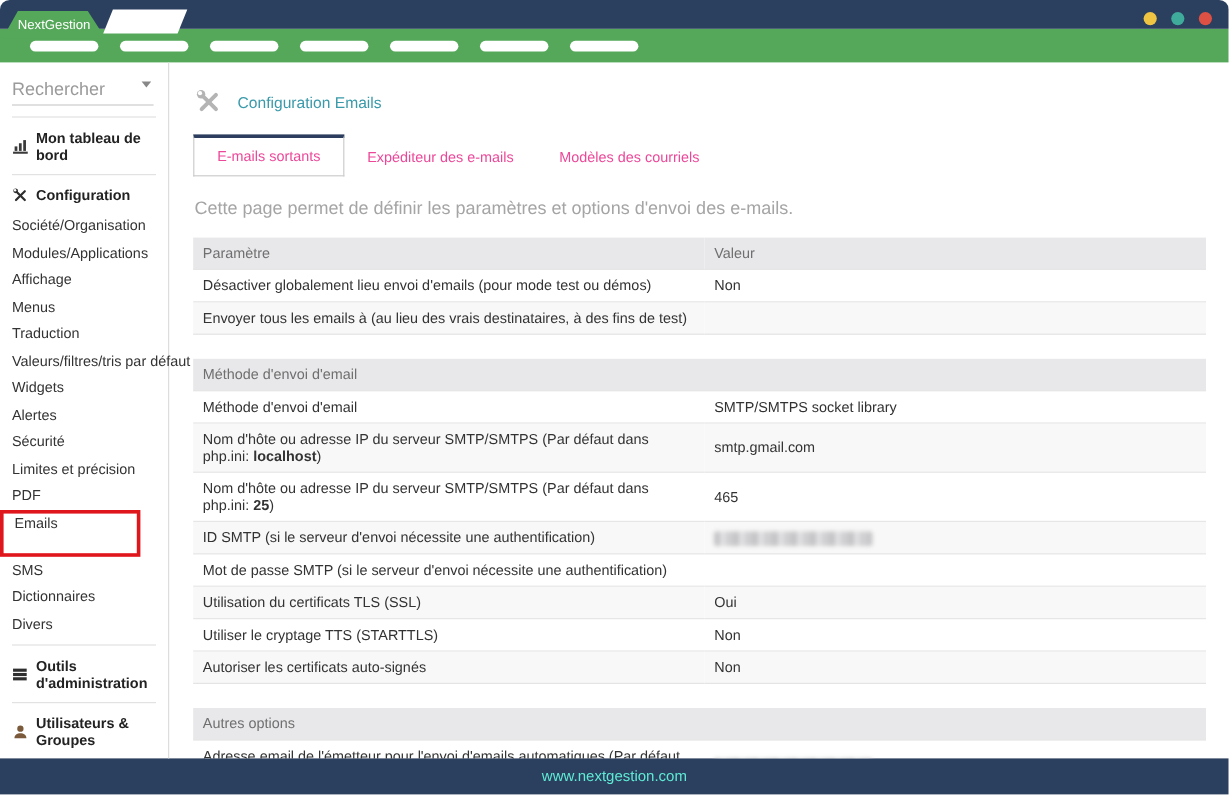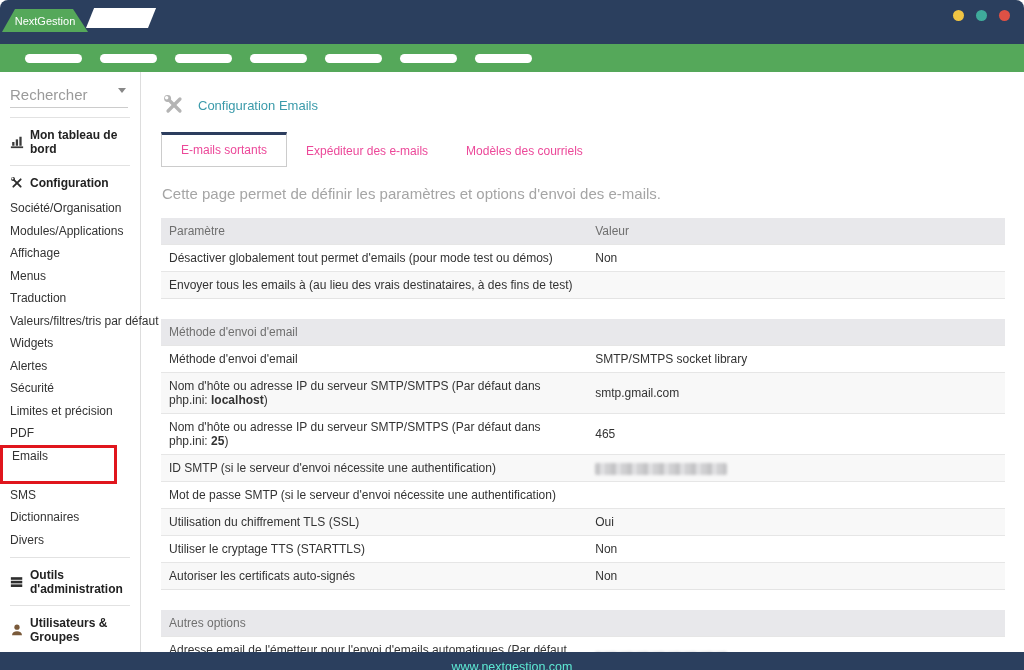--- a/index.html
+++ b/index.html
@@ -5,21 +5,21 @@
   * { box-sizing: border-box; margin: 0; padding: 0; }
   html, body { background: #fff; }
   body {
     width: 1024px; height: 670px; overflow: hidden;
     font-family: "Liberation Sans", sans-serif;
     color: #333;
   }
   .page { width: 1024px; height: 670px; border-radius: 8px 8px 0 0; overflow: hidden; position: relative; background: #fff; }
 
   
-  .topbar { position: relative; height: 44px; background: #2b3f5e; }
+  .topbar { position: relative; height: 24px; background: #2b3f5e; }
   .brand-tab {
     position: absolute; left: 2px; top: 9px; width: 86px; height: 23px;
     background: #55a85a; clip-path: polygon(13px 0, 71px 0, 86px 23px, 0 23px);
     color: #fff; font-size: 11px; text-align: center; line-height: 24px; cursor: pointer;
   }
   .white-tab {
     position: absolute; left: 86px; top: 8px; width: 62px; height: 20px;
     background: #fff; transform: skewX(-22deg); transform-origin: bottom left;
   }
   .dots { position: absolute; right: 14px; top: 10px; display: flex; gap: 12px; }
@@ -213,21 +213,21 @@
         <colgroup>
             <col class="c1">
             <col>
           </colgroup>
         <tbody>
             <tr>
           <th>Paramètre</th>
           <th>Valeur</th>
         </tr>
         <tr>
-          <td>Désactiver globalement tout permet d'emails (pour mode test ou démos)</td>
+          <td>Désactiver globalement lieu envoi d'emails (pour mode test ou démos)</td>
           <td>Non</td>
         </tr>
         <tr class="alt">
           <td>Envoyer tous les emails à (au lieu des vrais destinataires, à des fins de test)</td>
           <td></td>
         </tr>
       </tbody>
         </table>
 
       <table class="cfg">
@@ -253,21 +253,21 @@
         </tr>
         <tr class="alt">
           <td><span>ID SMTP (si le serveur d'envoi nécessite une authentification)</span></td>
           <td><span class="blurval blurred"></span><span></span></td>
         </tr>
         <tr>
           <td><span>Mot de passe SMTP (si le serveur d'envoi nécessite une authentification)</span></td>
           <td><span></span></td>
         </tr>
         <tr class="alt">
-          <td><span>Utilisation du chiffrement TLS (SSL)</span></td>
+          <td><span>Utilisation du certificats TLS (SSL)</span></td>
           <td><span>Oui</span></td>
         </tr>
         <tr>
           <td><span>Utiliser le cryptage TTS (STARTTLS)</span></td>
           <td><span>Non</span></td>
         </tr>
         <tr class="alt">
           <td><span>Autoriser les certificats auto-signés</span></td>
           <td><span>Non</span></td>
         </tr>

